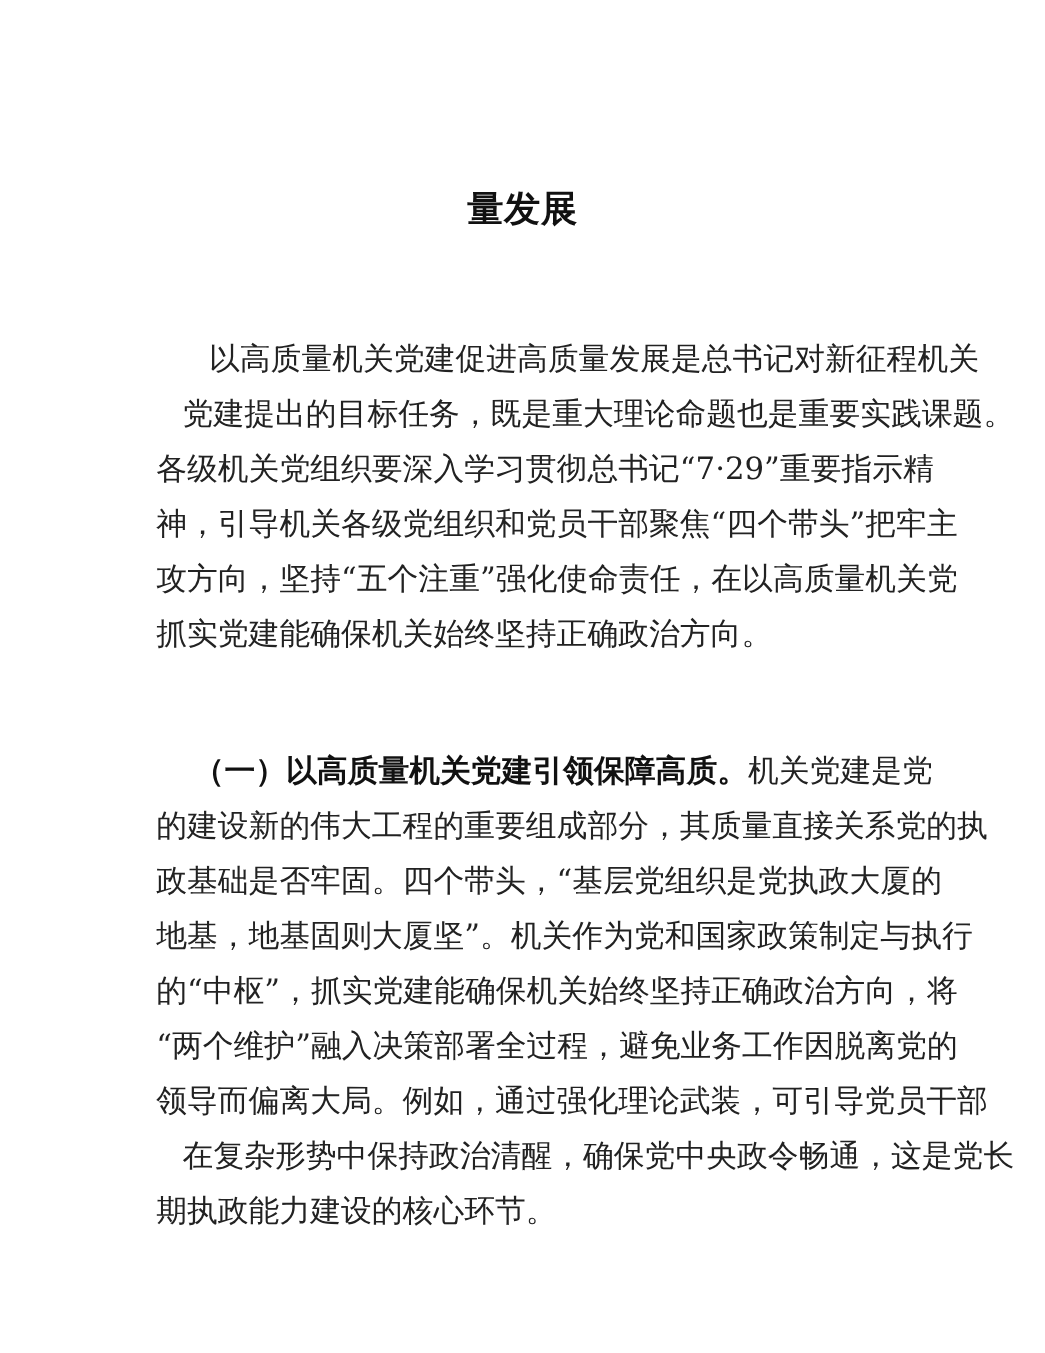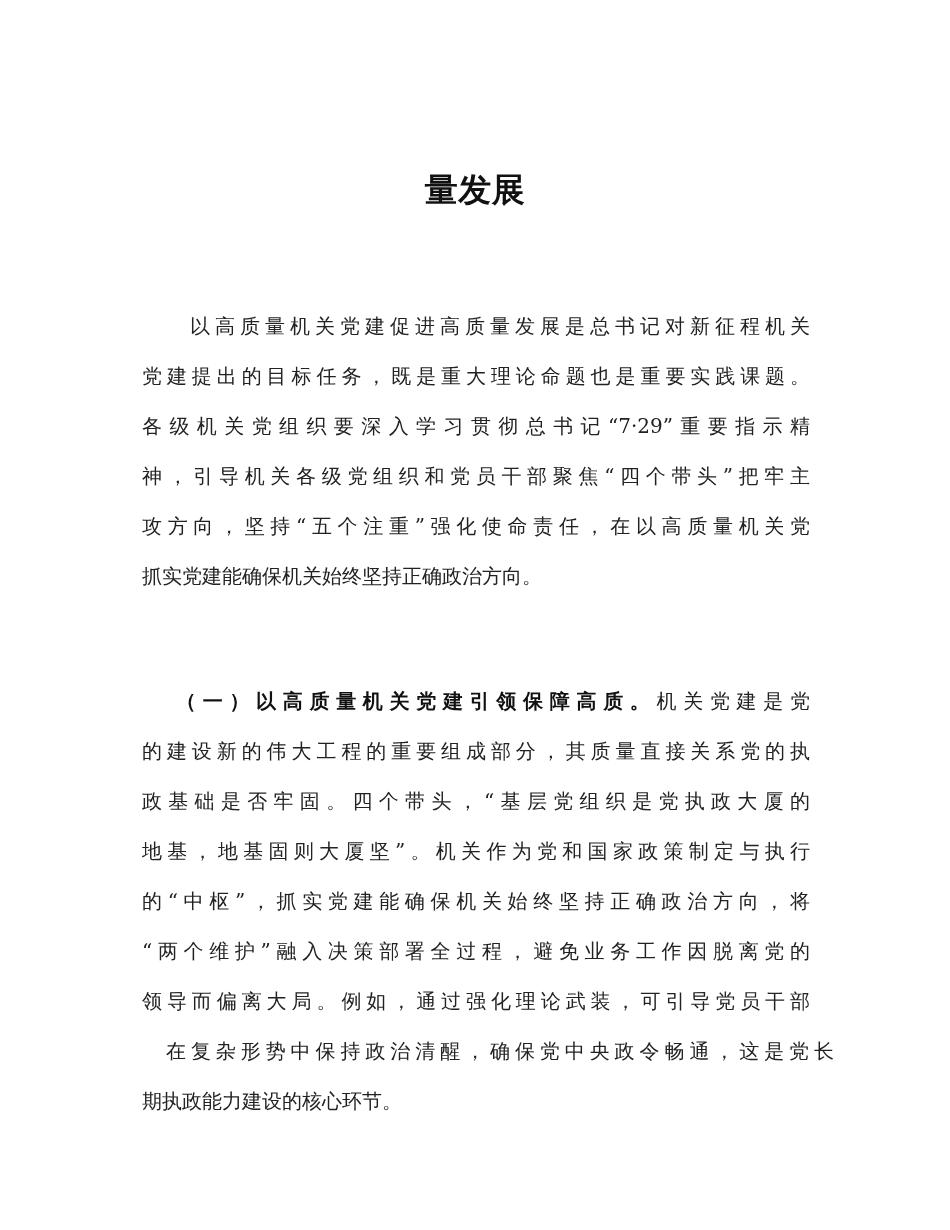--- a/index.html
+++ b/index.html
@@ -34,21 +34,21 @@
       color: #111;
       letter-spacing: 0.5px;
     }
     .title-line1 { top: 116px; }
     .title-line2 { top: 164px; }
     .line {
       position: absolute;
       left: 142px;
       width: 668px;
       height: 50px;
-      font-size: 20px;
+      font-size: 28px;
       line-height: 50px;
       white-space: nowrap;
       text-align: justify;
       text-align-last: justify;
       color: #222;
       font-family: "DejaVu Serif", "Liberation Serif", serif;
     }
     .line.indent { left: 190px; width: 620px; }
     .line.last { text-align-last: left; }
     .heading {
@@ -71,21 +71,21 @@
   </style>
 </head>
 <body>
 
 <div class="page">
 
   <div class="title title-line2">量发展</div>
 
   <div>
     <div class="line indent" style="top:301px;">以高质量机关党建促进高质量发展是总书记对新征程机关</div>
-    <div class="line" style="top:351px;">党建提出的目标任务，既是重大理论命题也是重要实践课题。</div>
+    <div class="line" style="top:351px;margin-left:24px;">党建提出的目标任务，既是重大理论命题也是重要实践课题。</div>
     <div class="line" style="top:401px;">各级机关党组织要深入学习贯彻总书记“7·29”重要指示精</div>
     <div class="line" style="top:451px;">神，引导机关各级党组织和党员干部聚焦“四个带头”把牢主</div>
     <div class="line" style="top:501px;">攻方向，坚持“五个注重”强化使命责任，在以高质量机关党</div>
     <div class="line last" style="top:551px;">抓实党建能确保机关始终坚持正确政治方向。</div>
   </div>
 
 
   <div>
     <div class="line" style="top:676px; left:176px; width:634px;"><span class="bold-lead">（一）以高质量机关党建引领保障高质。</span><span>机关党建是党</span></div>
     <div class="line" style="top:726px;">的建设新的伟大工程的重要组成部分，其质量直接关系党的执</div>

